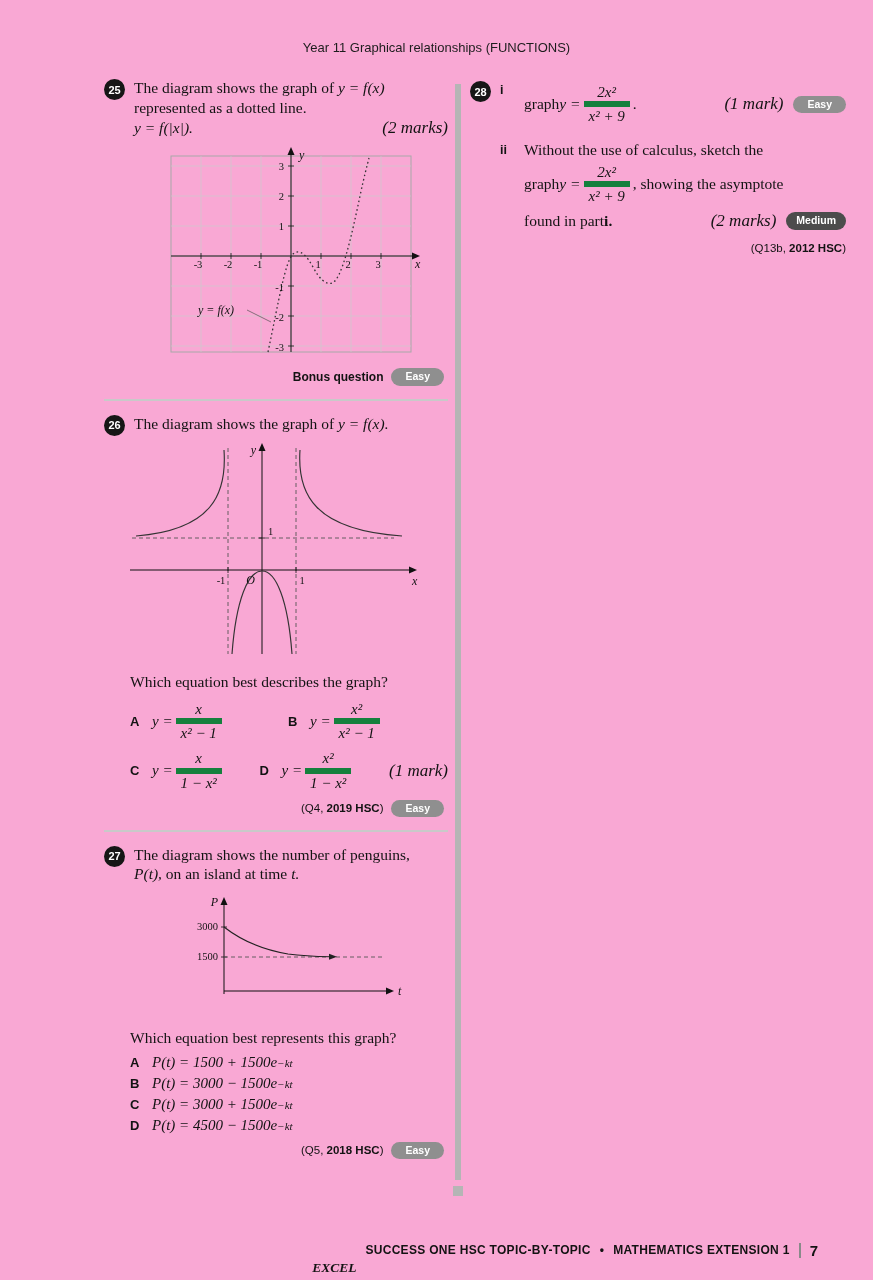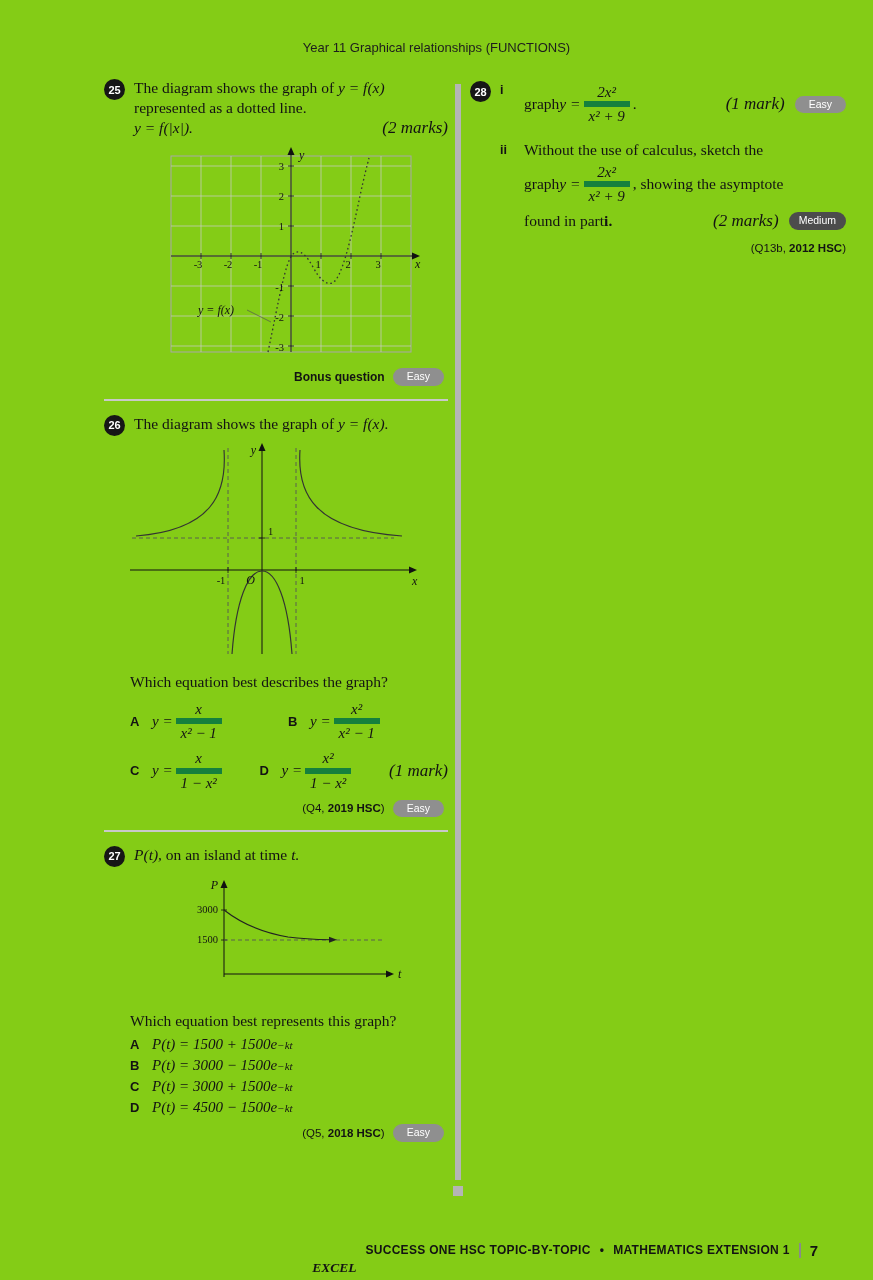--- a/index.html
+++ b/index.html
@@ -1,35 +1,35 @@
 <!DOCTYPE html>
 <html><head>
 <meta charset="utf-8">
 <style>
   html,body{margin:0;padding:0;background:#e8e8e8;}
-  .page{position:relative;width:873px;height:1280px;background:#84cc16;overflow:hidden;
+  .page{position:relative;width:873px;height:1280px;background:#f9a8d4;overflow:hidden;
         font-family:"Liberation Serif",serif;color:#131313;margin:0 auto;}
   .header{position:absolute;top:40px;left:0;width:100%;text-align:center;
           font-family:"Liberation Sans",sans-serif;font-size:13px;color:#1d1d1d;}
   .vbar{position:absolute;left:455px;top:84px;width:6px;height:1096px;background:#b5b5b5;}
   .vbar-foot{position:absolute;left:453px;top:1186px;width:10px;height:10px;background:#b5b5b5;}
   .col-left{position:absolute;left:104px;top:78px;width:344px;}
   .col-right{position:absolute;left:470px;top:80px;width:376px;}
   .qrow{display:flex;gap:9px;}
   .badge{flex:none;width:21px;height:21px;border-radius:50%;background:#161616;color:#fff;
          font-family:"Liberation Sans",sans-serif;font-weight:bold;font-size:11px;
          display:flex;align-items:center;justify-content:center;margin-top:1px;}
   .part-label{flex:none;width:15px;font-family:"Liberation Sans",sans-serif;font-weight:bold;
               font-size:12.5px;margin-top:3px;}
   .badge-spacer{flex:none;width:21px;}
   .qtext{font-size:15.5px;line-height:1.26;flex:1;}
   .mi{font-style:italic;}
   .marks{font-style:italic;font-size:17px;white-space:nowrap;}
   .pill{display:inline-flex;align-items:center;justify-content:center;background:#8f8f8f;color:#fff;
-        font-family:"Liberation Sans",sans-serif;font-weight:normal;font-size:10.5px;
+        font-family:"Liberation Sans",sans-serif;font-weight:bold;font-size:10.5px;
         border-radius:10px;padding:2px 14px;line-height:1.25;white-space:nowrap;text-align:center;}
   .pill.medium{background:#4c4c4c;padding:2px 10px;}
   .divider{border:none;border-top:2px solid #c9c9c9;margin:13px 0;}
   .frac{display:inline-block;text-align:center;vertical-align:middle;font-style:italic;
         line-height:1.08;margin:0 3px;font-size:15px;}
   .frac .num{display:block;padding:0 5px 1px;border-bottom:6px solid #15803d;}
   .frac .den{display:block;padding:1px 5px 0;}
   .opt-letter{font-family:"Liberation Sans",sans-serif;font-weight:bold;font-size:13px;
               width:22px;flex:none;}
   .opt-row{display:flex;align-items:center;margin-bottom:9px;}
@@ -185,20 +185,21 @@
     <div class="right-row" style="margin-top:4px">
       <span class="src"><span>(Q4, </span><span class="b">2019 HSC</span><span>)</span></span>
       <span class="pill">Easy</span>
     </div>
 
     <hr class="divider">
 
     <div class="qrow">
       <div class="badge">27</div>
       <div class="qtext">
+        <div>The diagram shows the number of penguins,</div>
         <div><span class="mi">P(t),</span><span> on an island at time </span><span class="mi">t.</span></div>
       </div>
     </div>
 
     <svg width="225" height="122" style="margin:10px 0 0 88px">
       <line x1="32" y1="100" x2="32" y2="9" stroke="#111" stroke-width="1"></line>
       <polygon points="28.5,11 32,3 35.5,11" fill="#111"></polygon>
       <line x1="32" y1="97" x2="196" y2="97" stroke="#111" stroke-width="1"></line>
       <polygon points="194,93.5 202,97 194,100.5" fill="#111"></polygon>
       <path d="M29,33H35 M29,63H35" stroke="#111" stroke-width="0.8" fill="none"></path>

